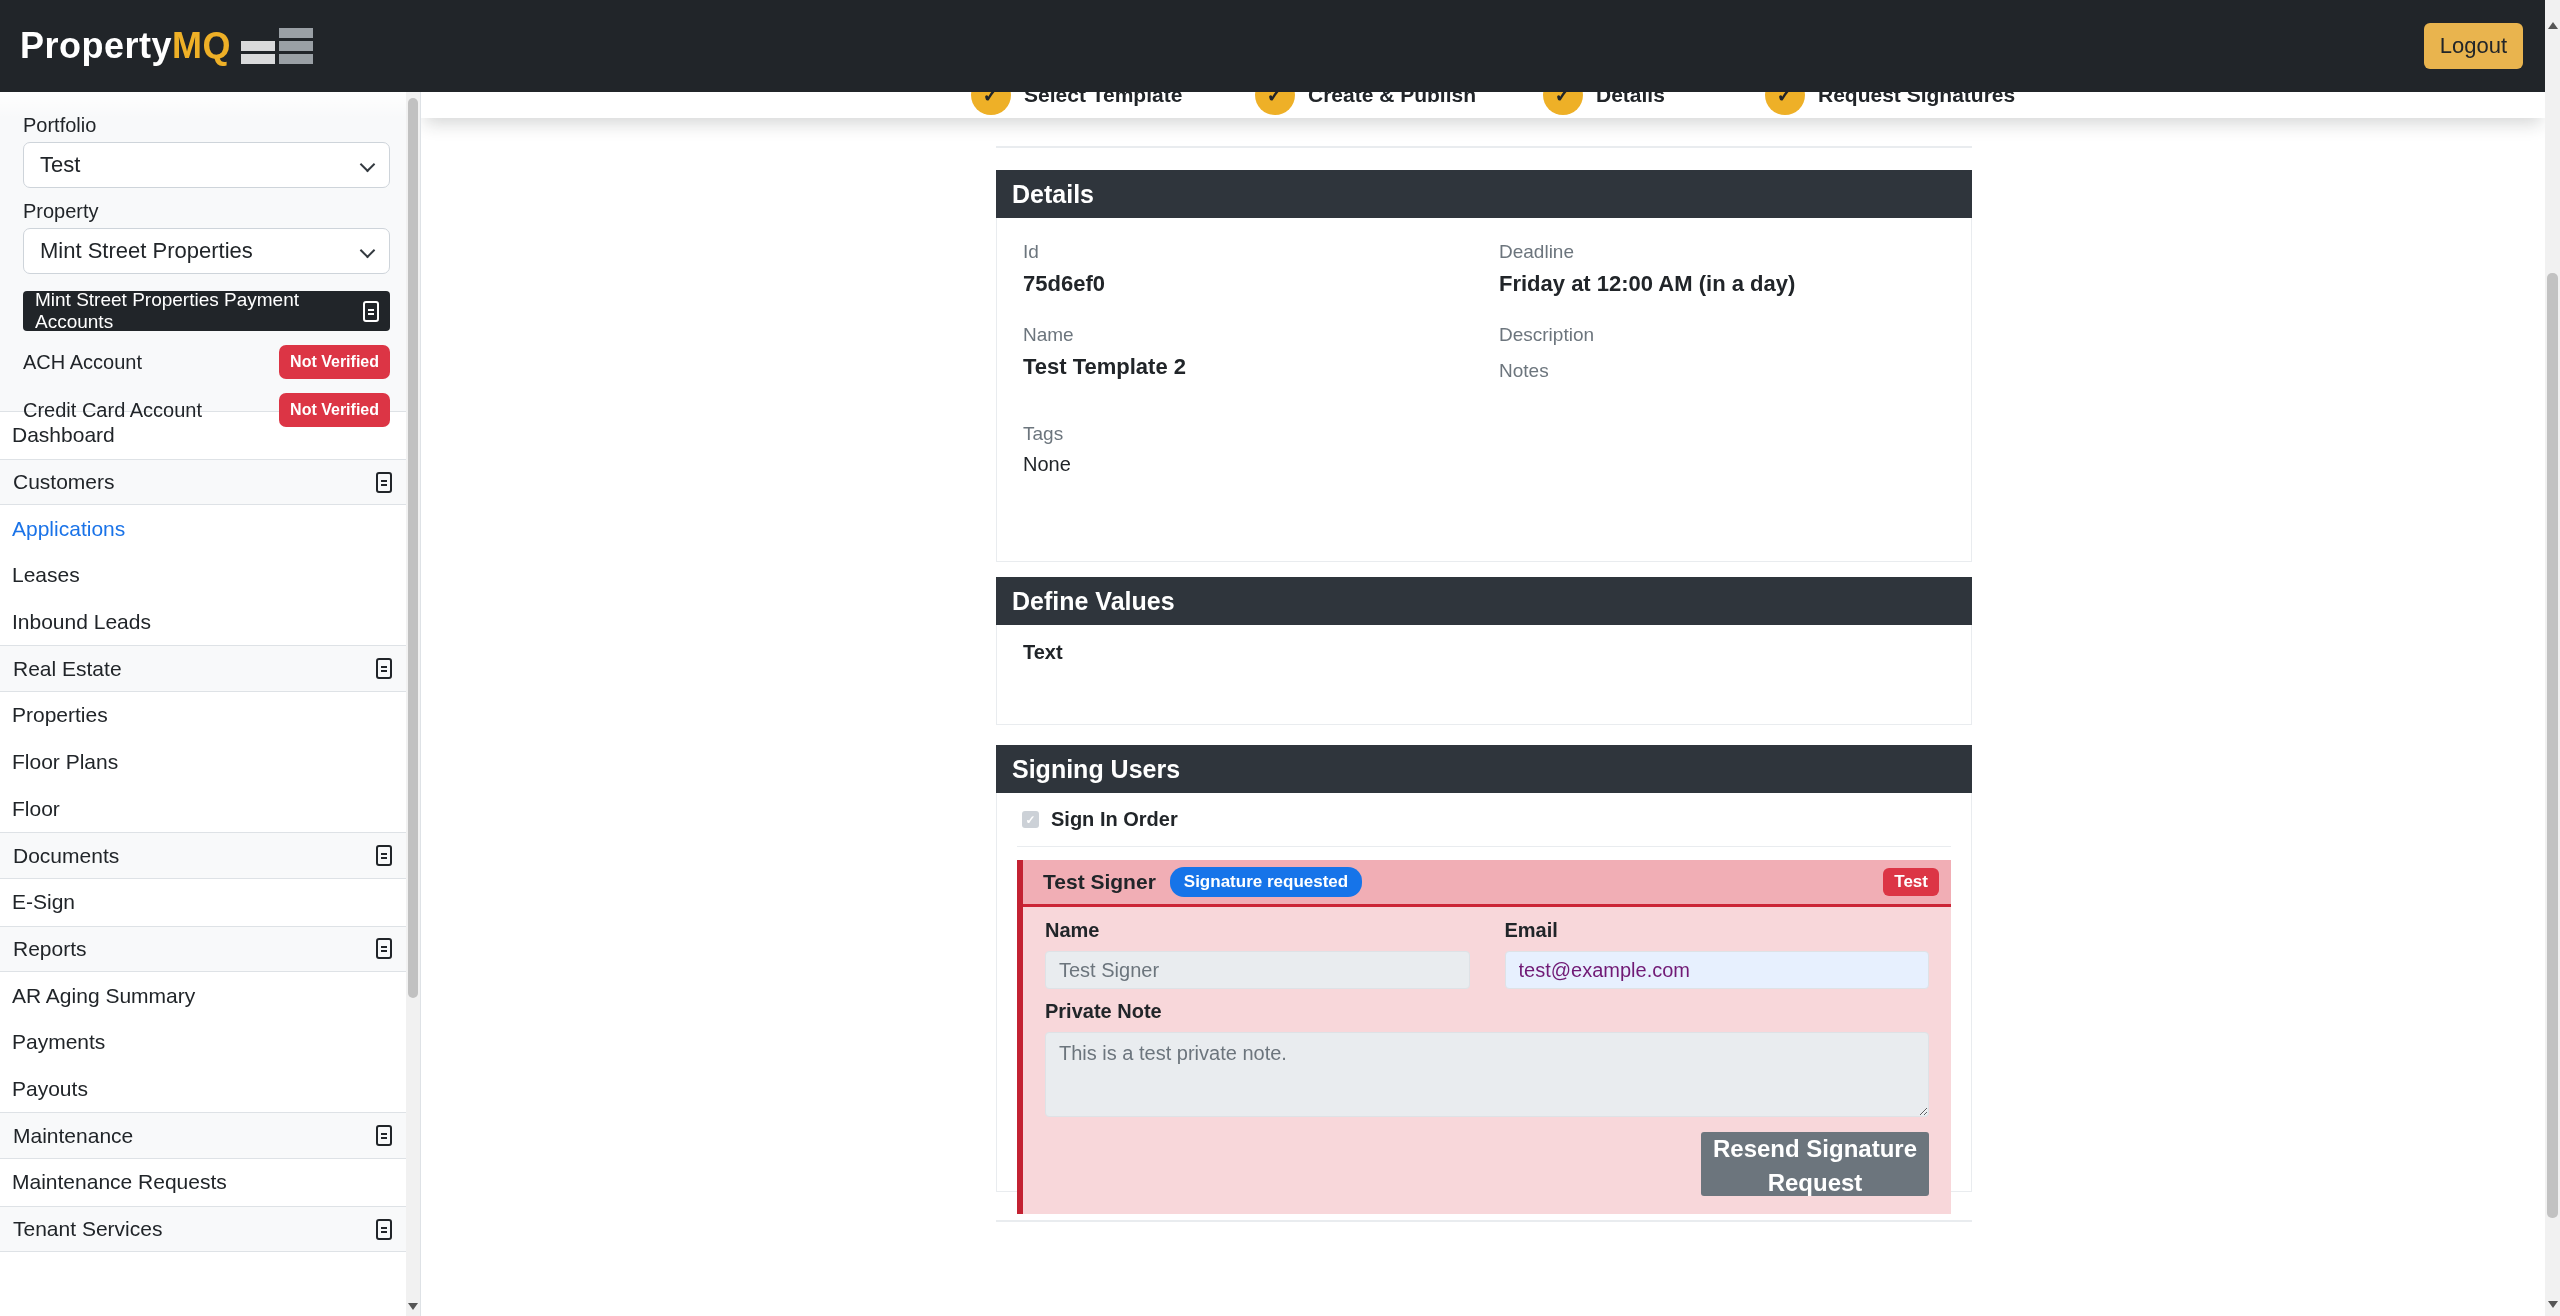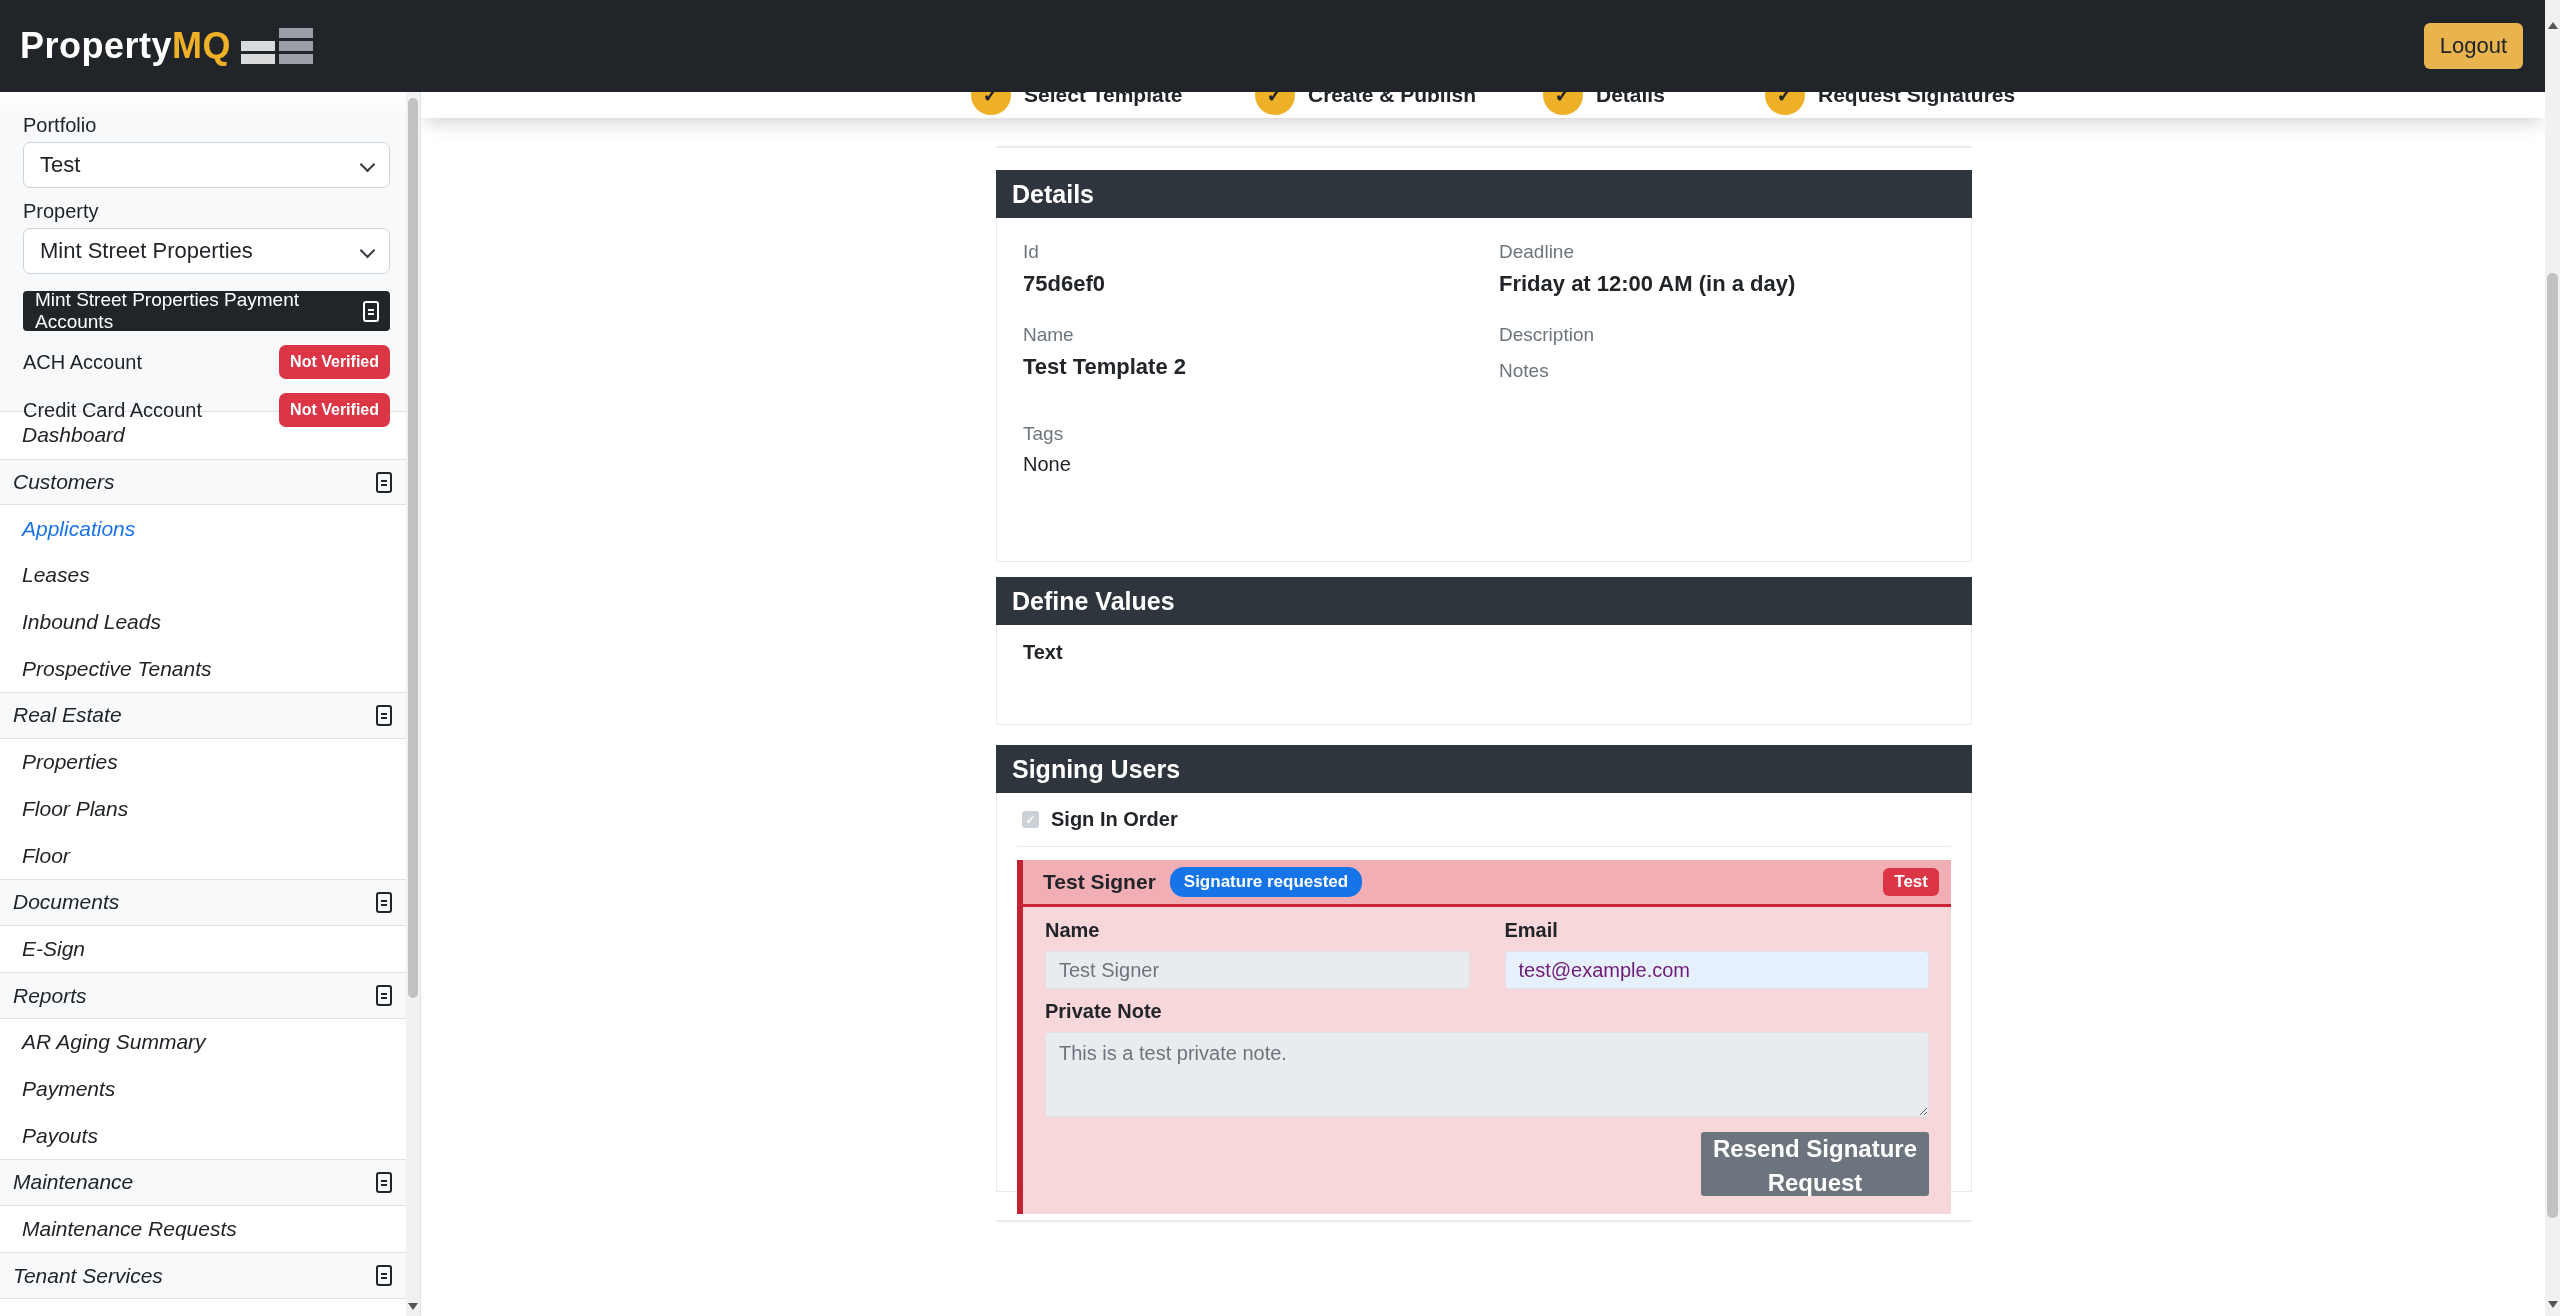--- a/index.html
+++ b/index.html
@@ -93,21 +93,21 @@
   .side-select .val { font-size:22px; color:#212529; }
   .chev { position:absolute; right:16px; top:16px; width:11px; height:11px; border-right:2px solid #343a40;
           border-bottom:2px solid #343a40; transform:rotate(45deg); }
   .pay-header { margin-top:17px; height:40px; background:#212529; border-radius:4px; color:#fff; display:flex;
                 align-items:center; padding:0 11px 0 12px; font-size:19px; cursor:pointer; }
   .pay-header .doc-icon { margin-left:auto; }
   .pay-row { display:flex; align-items:center; justify-content:space-between; margin-top:14px; }
   .pay-name { font-size:20px; color:#212529; }
   .badge-red { background:#dc3545; color:#fff; font-size:16px; font-weight:bold; padding:8px 11px; border-radius:7px; }
 
-  .nav-row { height:46.7px; display:flex; align-items:center; background:#fff; padding:0 28px 0 22px; cursor:pointer;font-style:italic; }
+  .nav-row { height:46.7px; display:flex; align-items:center; background:#fff; padding:0 28px 0 12px; cursor:pointer; }
   .nav-row .lbl { font-size:21px; color:#212529; }
   .nav-row.section { background:#f8f9fa; border-top:1px solid #dee2e6; border-bottom:1px solid #dee2e6; padding-left:13px; }
   .nav-row .doc-icon { margin-left:auto; }
   .nav-row.active .lbl { color:#1a73e8; }
 
   .doc-icon { position:relative; width:16px; height:21px; border:2px solid #212529; border-radius:3px; flex:0 0 auto; }
   .doc-icon::before { content:""; position:absolute; left:3px; top:6px; width:6px; height:2px; background:#212529;
                       box-shadow:0 4px 0 #212529; }
   .pay-header .doc-icon, .pay-header .doc-icon::before { border-color:#fff; }
   .pay-header .doc-icon::before { background:#fff; box-shadow:0 4px 0 #fff; }
@@ -270,23 +270,20 @@
     </div>
   <div class="nav-row item active">
       <span class="lbl">Applications</span>
     </div>
   <div class="nav-row item">
       <span class="lbl">Leases</span>
     </div>
   <div class="nav-row item">
       <span class="lbl">Inbound Leads</span>
     </div>
-  <div class="nav-row item">
-      <span class="lbl">Prospective Tenants</span>
-    </div>
   <div class="nav-row section">
       <span class="lbl">Real Estate</span>
       <span class="doc-icon"></span>
     </div>
   <div class="nav-row item">
       <span class="lbl">Properties</span>
     </div>
   <div class="nav-row item">
       <span class="lbl">Floor Plans</span>
     </div>

